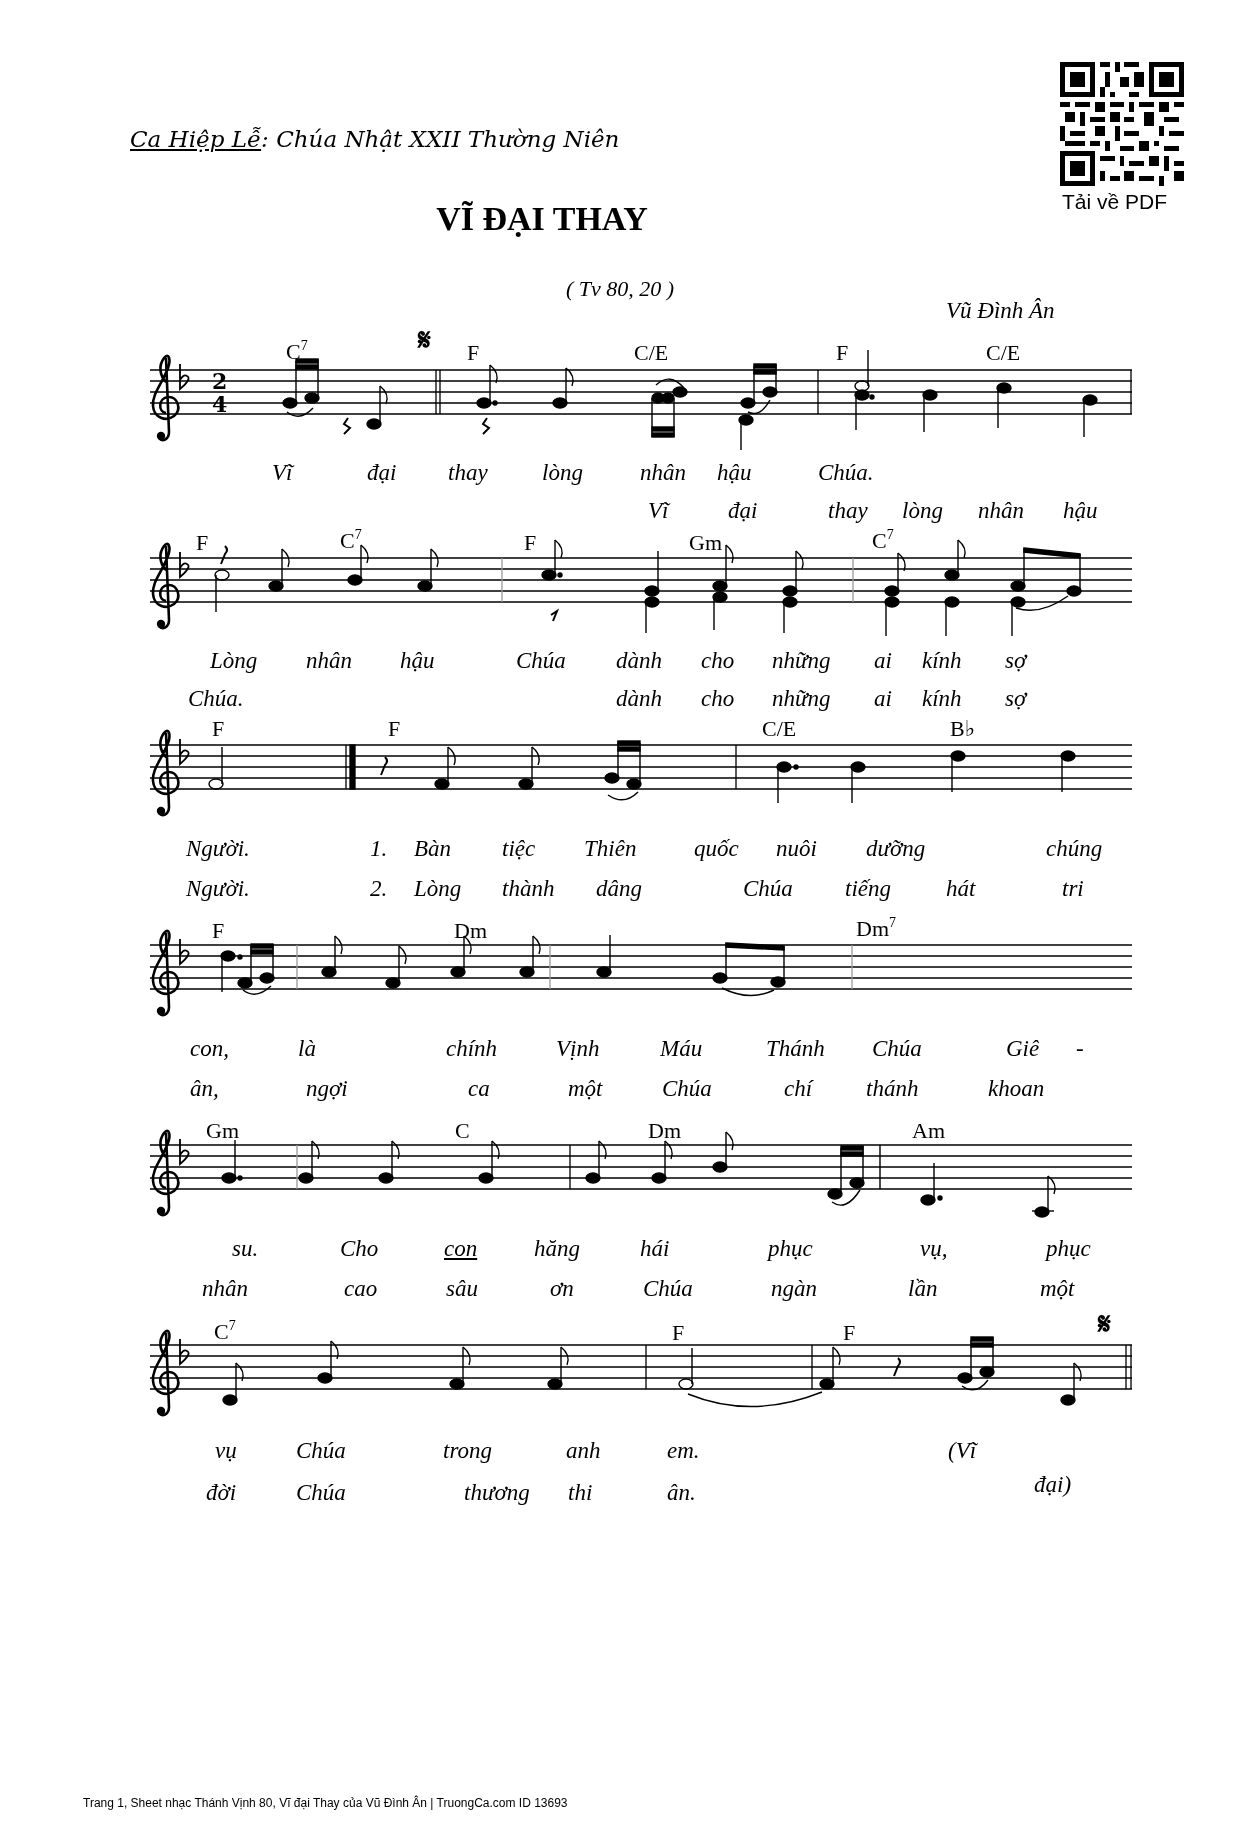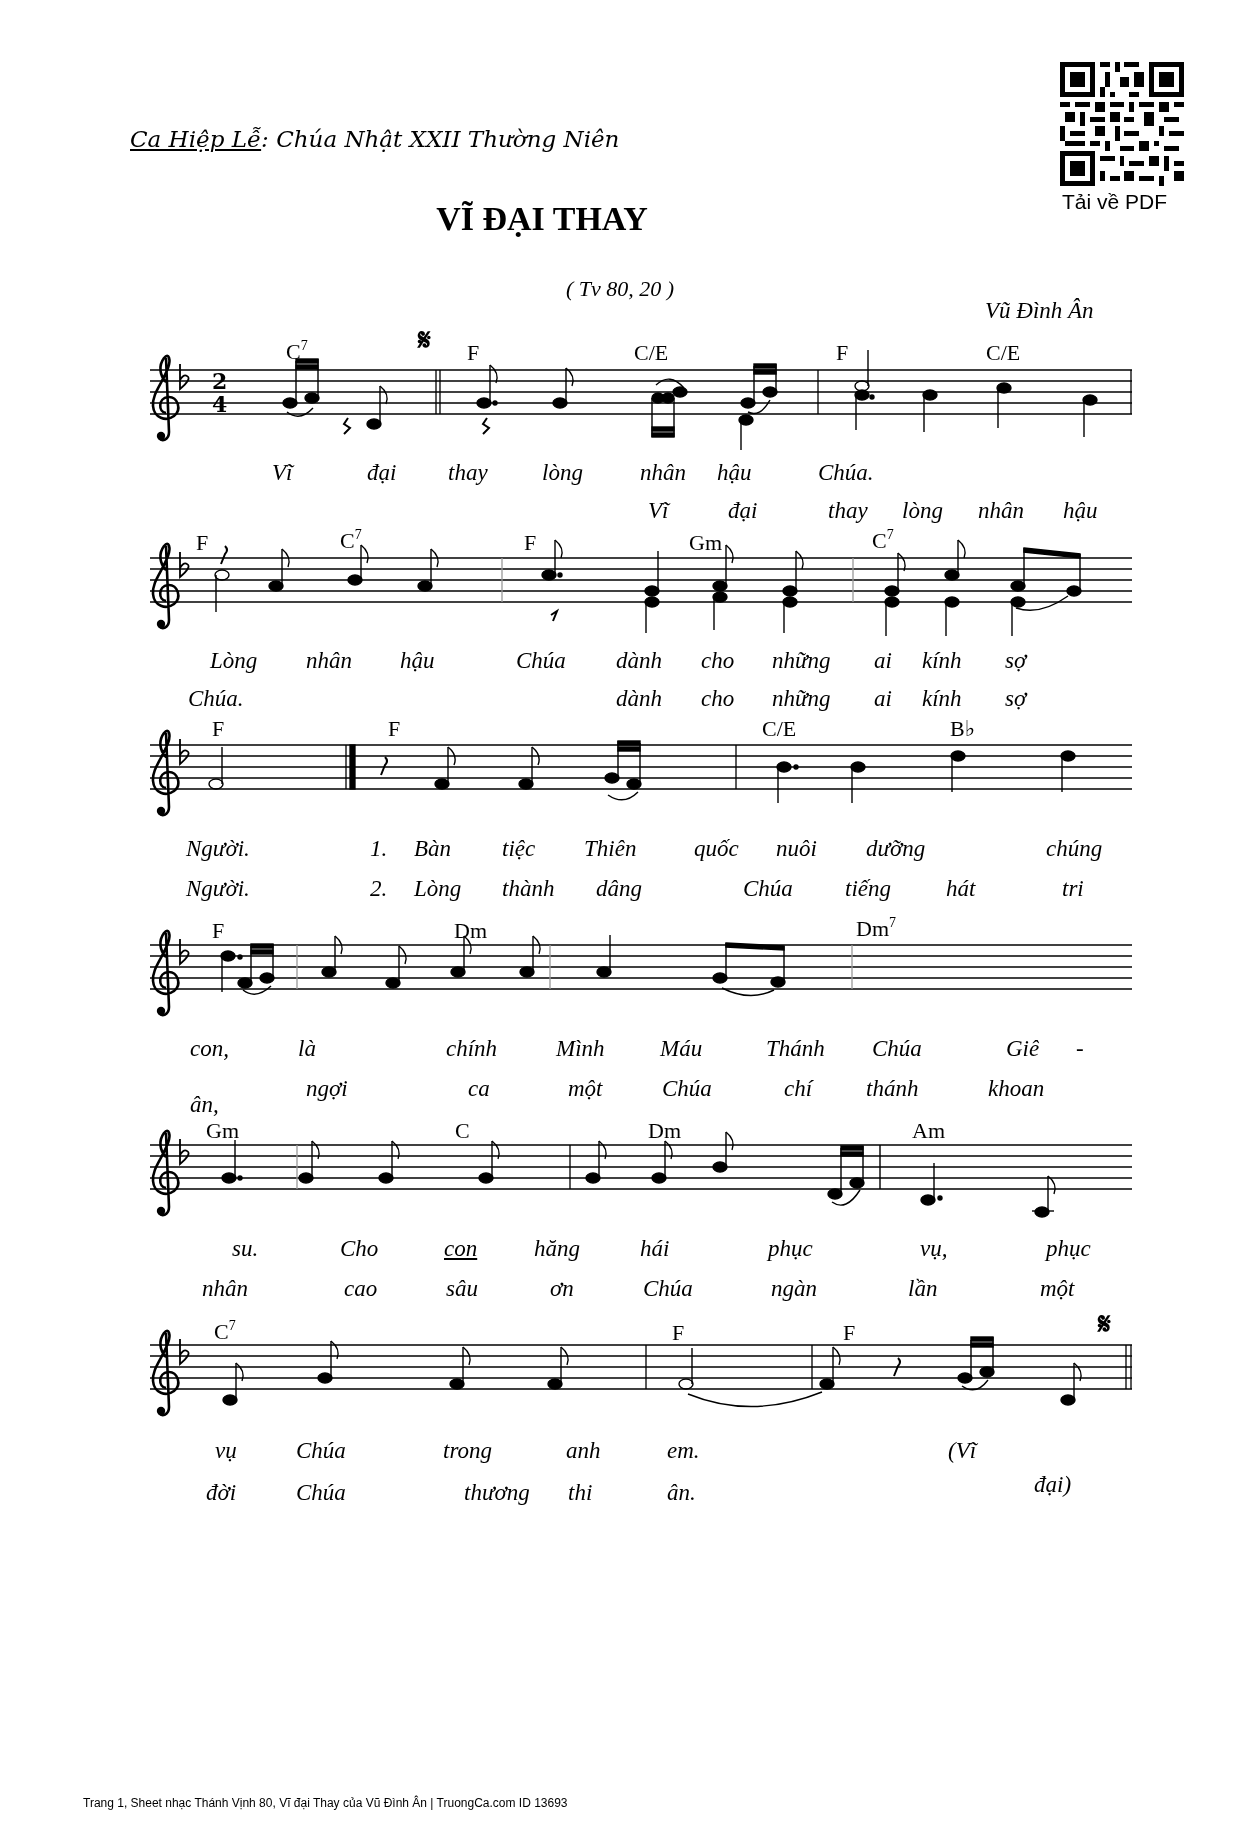--- a/index.html
+++ b/index.html
@@ -4,21 +4,21 @@
 <style>
   html, body { margin:0; padding:0; background:#ffffff; }
   body { width:1240px; height:1841px; position:relative; overflow:hidden; font-family:"DejaVu Serif", serif; color:#000; }
   .abs { position:absolute; }
   .occasion { left:130px; top:126px; font-family:"DejaVu Serif", serif; font-style:italic; font-size:23px; white-space:nowrap; }
   .occasion .u { text-decoration:underline; }
   .qr { left:1060px; top:62px; width:124px; height:124px; }
   .qr-label { left:1062px; top:190px; font-family:"Liberation Sans", sans-serif; font-size:21px; white-space:nowrap; }
   .title { left:0; width:1084px; top:200px; text-align:center; font-family:"Liberation Serif", serif; font-weight:bold; font-size:34px; }
   .psalm { left:0; width:1240px; top:276px; text-align:center; font-family:"Liberation Serif", serif; font-style:italic; font-size:22px; }
-  .composer { left:946px; top:298px; font-family:"Liberation Serif", serif; font-style:italic; font-size:23px; white-space:nowrap;margin-left:39px; }
+  .composer { left:946px; top:298px; font-family:"Liberation Serif", serif; font-style:italic; font-size:23px; white-space:nowrap; }
   .chord { font-family:"Liberation Serif", serif; font-size:22px; white-space:nowrap; }
   .chord sup { font-size:14px; vertical-align:9px; }
   .lyric { font-family:"Liberation Serif", serif; font-style:italic; font-size:23px; white-space:nowrap; }
   .system { left:0; width:1240px; }
   .segno { font-family:"DejaVu Sans", sans-serif; font-size:30px; font-weight:bold; }
   .footer { left:83px; top:1796px; font-family:"Liberation Sans", sans-serif; font-size:12px; white-space:nowrap; }
   svg.staff { position:absolute; left:0; overflow:visible; }
 </style>
 </head>
 <body>
@@ -400,27 +400,27 @@
       <polygon points="726,943 784,946 784,950 726,947"></polygon>
       <path d="M722,988 Q750,1002 774,990" fill="none"></path>
     </g>
   </svg>
   <div class="abs chord" style="left:212px;top:918px;"><span>F</span></div>
   <div class="abs chord" style="left:454px;top:918px;"><span>Dm</span></div>
   <div class="abs chord" style="left:856px;top:915px;"><span>Dm</span><sup>7</sup></div>
   <div class="abs lyric" style="left:190px;top:1036px;">con,</div>
   <div class="abs lyric" style="left:298px;top:1036px;">là</div>
   <div class="abs lyric" style="left:446px;top:1036px;">chính</div>
-  <div class="abs lyric" style="left:556px;top:1036px;">Mình</div>
+  <div class="abs lyric" style="left:556px;top:1036px;">Vịnh</div>
   <div class="abs lyric" style="left:660px;top:1036px;">Máu</div>
   <div class="abs lyric" style="left:766px;top:1036px;">Thánh</div>
   <div class="abs lyric" style="left:872px;top:1036px;">Chúa</div>
   <div class="abs lyric" style="left:1006px;top:1036px;">Giê</div>
   <div class="abs lyric" style="left:1076px;top:1036px;">-</div>
-  <div class="abs lyric" style="left:190px;top:1076px;margin-top:16px;">ân,</div>
+  <div class="abs lyric" style="left:190px;top:1076px;">ân,</div>
   <div class="abs lyric" style="left:306px;top:1076px;">ngợi</div>
   <div class="abs lyric" style="left:468px;top:1076px;">ca</div>
   <div class="abs lyric" style="left:568px;top:1076px;">một</div>
   <div class="abs lyric" style="left:662px;top:1076px;">Chúa</div>
   <div class="abs lyric" style="left:784px;top:1076px;">chí</div>
   <div class="abs lyric" style="left:866px;top:1076px;">thánh</div>
   <div class="abs lyric" style="left:988px;top:1076px;">khoan</div>
 </div>
 
 <div class="abs system" style="top:0;">

